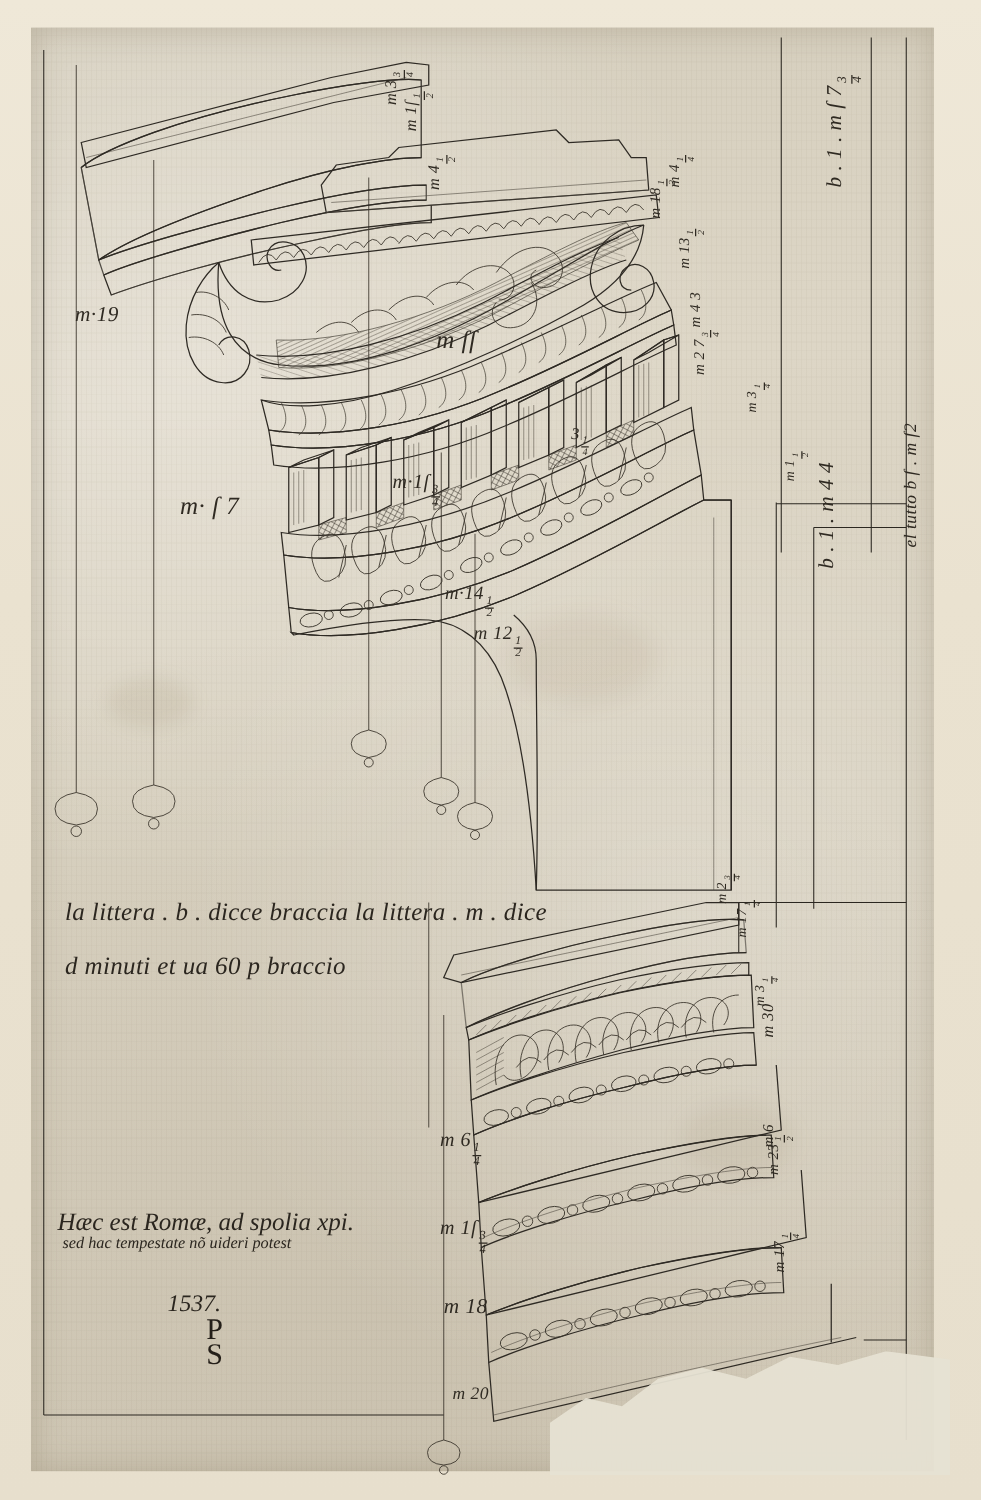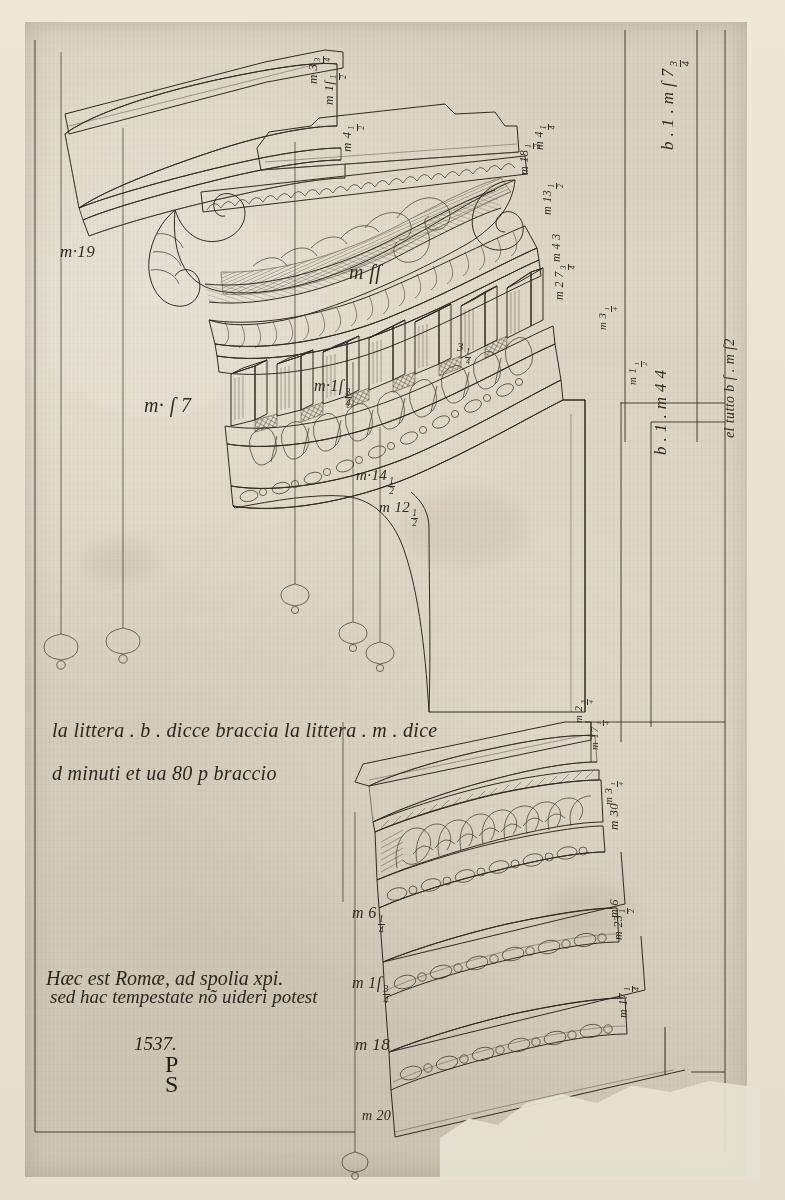--- a/index.html
+++ b/index.html
@@ -760,25 +760,25 @@
   </div>
 
   <div class="note ms rot90" style="left:617px;top:1018px;font-size:12px;">
     <span>m 17</span><span class="frac">
         <span class="num">1</span>
         <span>4</span>
       </span>
   </div>
 
   <div class="script" style="left:52px;top:719px;font-size:20px;letter-spacing:.3px;">la littera . b . dicce braccia  la littera . m . dice</div>
-  <div class="script" style="left:52px;top:762px;font-size:20px;letter-spacing:.3px;">d minuti  et ua  80 p braccio</div>
+  <div class="script" style="left:52px;top:762px;font-size:20px;letter-spacing:.3px;">d minuti  et ua  60 p braccio</div>
 
 
   <div class="script" style="left:46px;top:951px;font-size:20px;margin-top:16px;">Hæc est Romæ, ad spolia xpi.</div>
-  <div class="script" style="left:50px;top:986px;font-size:19px;">sed hac tempestate nõ uideri potest</div>
+  <div class="script" style="left:50px;top:986px;font-size:13px;">sed hac tempestate nõ uideri potest</div>
 
   <div id="date">1537.</div>
   <div id="monogram">
     <div>P</div>
     <div>S</div>
   </div>
 
 </div>
 
 </body></html>

